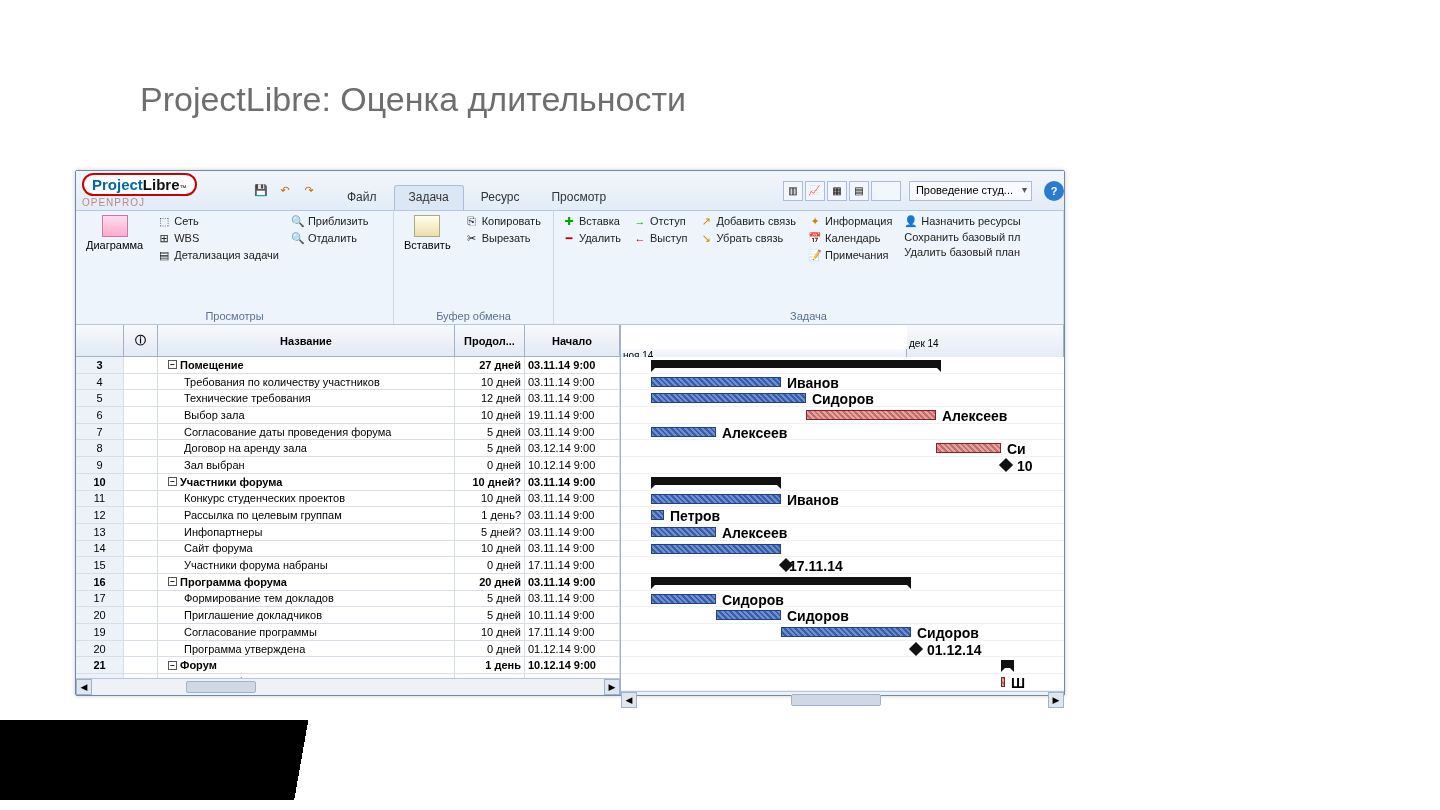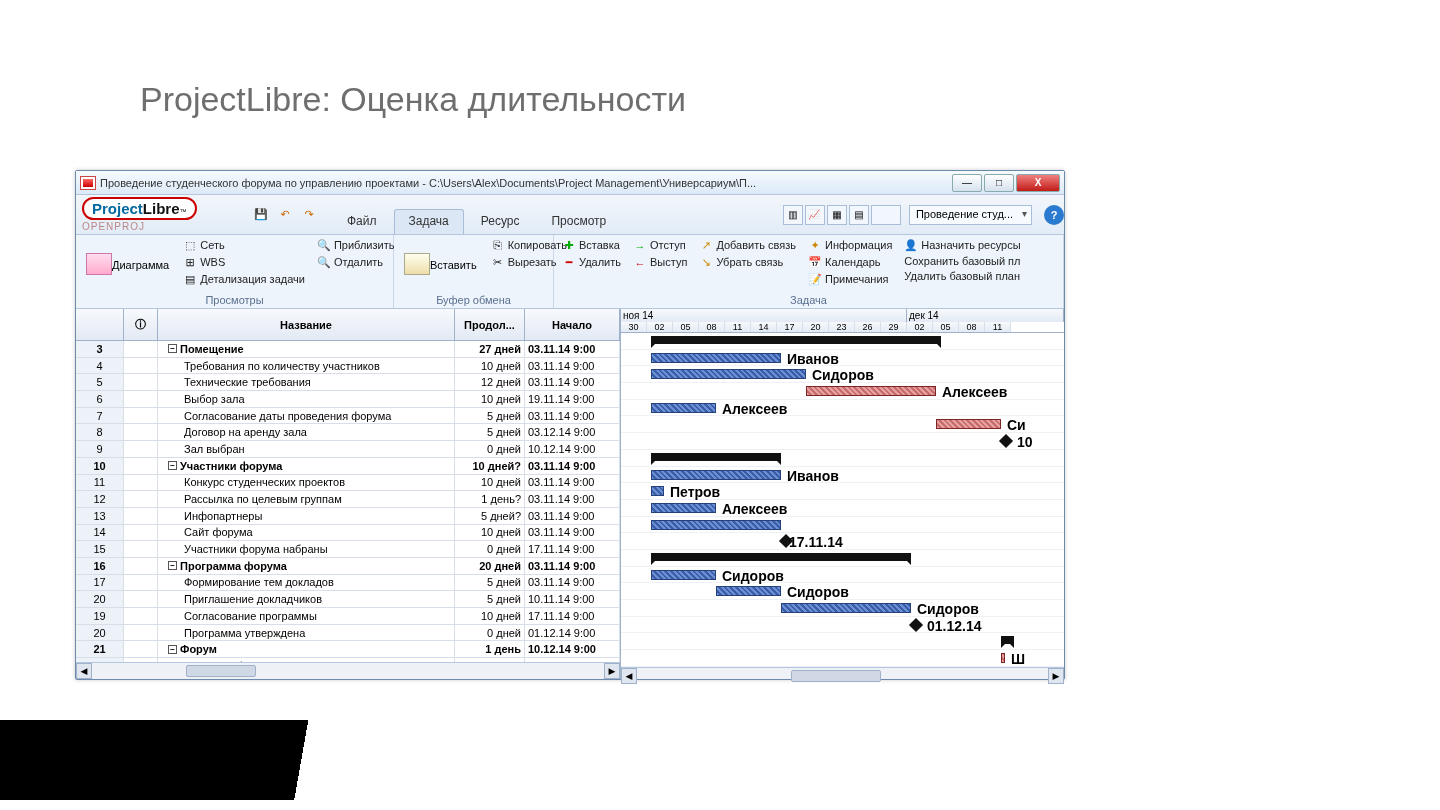--- a/index.html
+++ b/index.html
@@ -35,22 +35,22 @@
   .vicon{width:20px;height:20px;border:1px solid #a9bdd8;background:#f2f7fd;display:inline-flex;align-items:center;justify-content:center;font-size:10px;}
   .help{width:20px;height:20px;border-radius:50%;background:#2a7bd0;color:#fff;display:inline-flex;align-items:center;justify-content:center;font-weight:bold;margin-left:6px;}
 
   
   .ribbon { display:flex; background:#eef4fb; border-bottom:1px solid #b5c7de;}
   .ribbon-group { border-right:1px solid #c9d7e8; padding:2px 6px 0; display:flex; flex-direction:column;}
   .ribbon-group .cmds { display:flex; gap:8px; min-height:56px;}
   .ribbon-group .col { display:flex; flex-direction:column; gap:1px; justify-content:flex-start;}
   .cmd { font-size:11px; color:#222; white-space:nowrap; display:flex; align-items:center; gap:3px; padding:1px 2px;}
   .cmd .ic{width:14px;height:14px;display:inline-flex;align-items:center;justify-content:center;font-size:11px;}
-  .group-label { font-size:11px; color:#5a7090; text-align:center; padding:1px 0 2px;}
-  .big-btn{display:flex;flex-direction:row;align-items:center;padding:2px 4px;}
+  .group-label { font-size:11px; color:#5a7090; text-align:center; padding:1px 0 2px;margin-top:40px;}
+  .big-btn{display:flex;flex-direction:column;align-items:center;padding:2px 4px;}
   .big-btn .big-ic{width:26px;height:22px;border:1px solid #c7a;background:linear-gradient(#fde,#fac);margin-bottom:2px;}
   .big-btn.paste .big-ic{border-color:#aa8;background:linear-gradient(#ffe,#eda);}
 
   
   .content { display:flex; height: 370px;}
   .pane { background:#fff;}
   .pane.left { width: 545px; border-right:1px solid #9fb2c9; display:flex; flex-direction:column;}
   .pane.right { flex:1; display:flex; flex-direction:column; position:relative;}
 
   
@@ -98,29 +98,20 @@
   .hscroll .arr.l{left:0;} .hscroll .arr.r{right:0;}
   .shadow{position:absolute;top:720px;left:0;width:720px;height:80px;background:linear-gradient(100deg,#000 0%,#000 42%,transparent 42%);}
 </style>
 </head>
 <body>
 
 <div class="slide-title">ProjectLibre: Оценка длительности</div>
 
 <div class="app-window">
 
-  <div class="titlebar">
-    <span class="app-icon"></span>
-    <span class="title-text">Проведение студенческого форума по управлению проектами - C:\Users\Alex\Documents\Project Management\Универсариум\П...</span>
-    <div class="win-btns">
-      <div class="win-btn">—</div>
-      <div class="win-btn">□</div>
-      <div class="win-btn close">X</div>
-    </div>
-  </div>
 
   <div class="ribbon-top">
     <div class="logo-box">
       <div class="logo">
         <span class="red">Project</span><span>Libre</span><span class="sub">™</span>
       </div>
       <div class="openproj">OPENPROJ</div>
     </div>
     <div class="qat">
       <span class="qat-btn" style="color:#2a6;">💾</span>
@@ -460,21 +451,21 @@
       <div class="hscroll">
         <div class="arr l">◀</div>
         <div class="thumb" style="left:110px;width:70px;"></div>
         <div class="arr r">▶</div>
       </div>
     </div>
 
     <div class="pane right">
       <div class="gantt-header">
         <div class="gh-top">
-          <div class="mon" style="width:286px;">ноя 14</div>
+          <div class="mon" style="width:286px;margin-top:24px;">ноя 14</div>
           <div class="mon" style="flex:1;">дек 14</div>
         </div>
         <div class="gh-bot" id="gantt-days">
             <div class="day">30</div>
             <div class="day">02</div>
             <div class="day">05</div>
             <div class="day">08</div>
             <div class="day">11</div>
             <div class="day">14</div>
             <div class="day">17</div>

